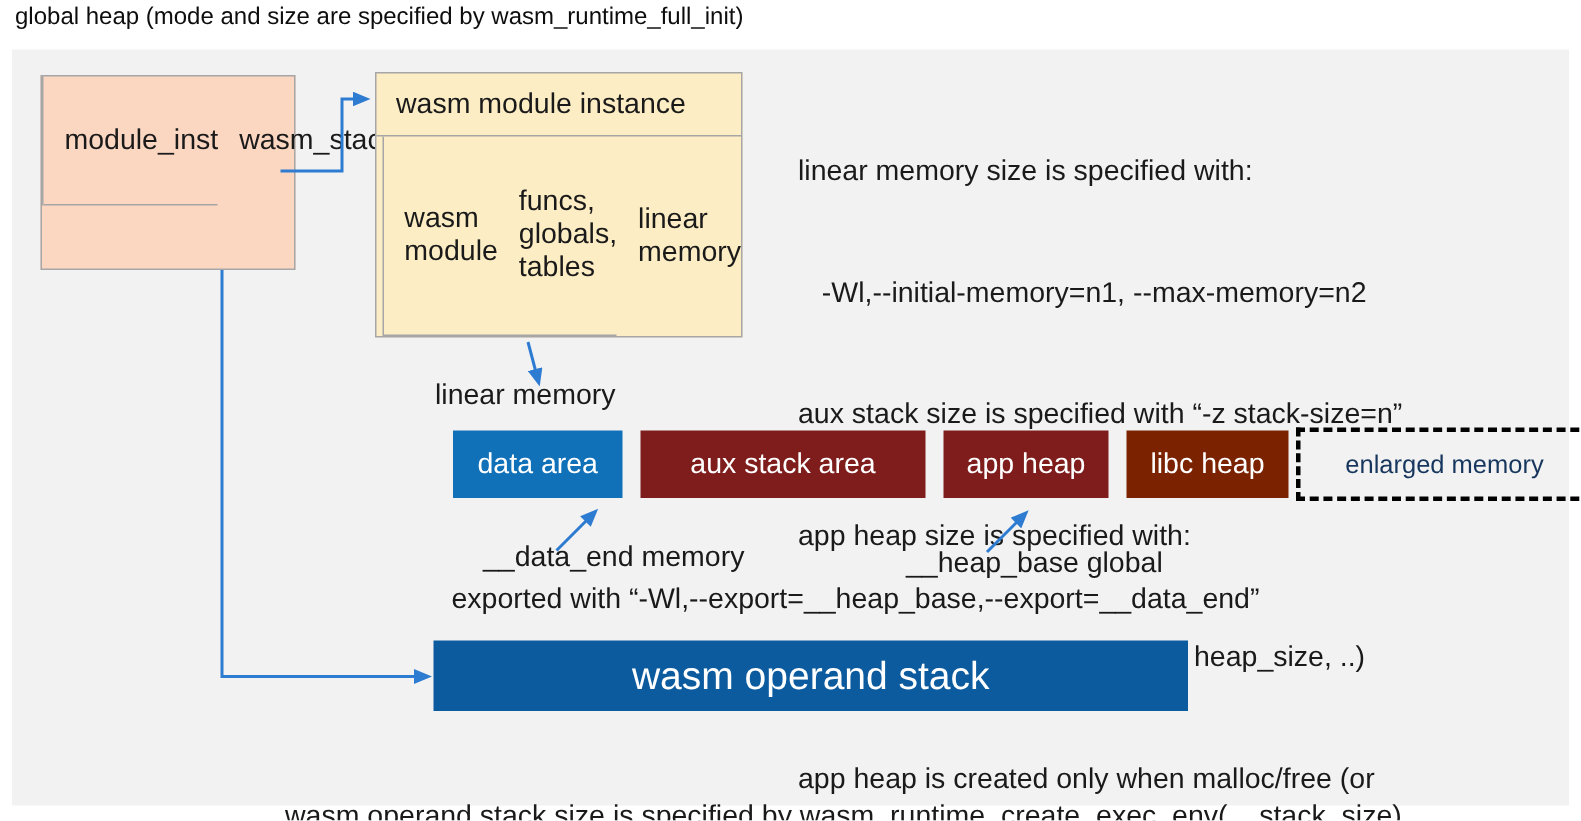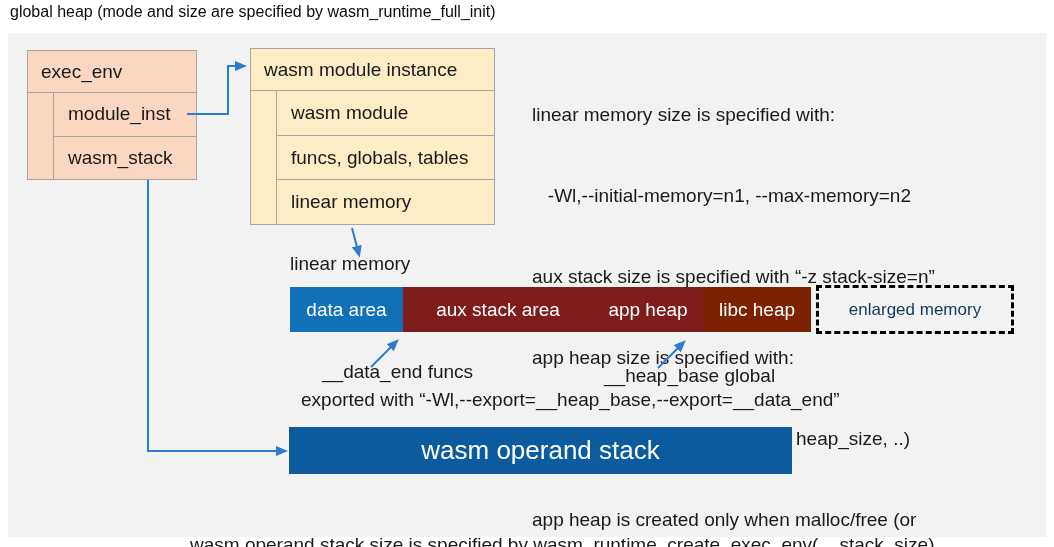--- a/index.html
+++ b/index.html
@@ -10,33 +10,33 @@
   .panel{left:8px;top:33px;width:1038px;height:504px;background:#f2f2f2;}
 
   
   .structbox{box-sizing:border-box;border:1px solid #a6a6a6;font-size:19px;}
   .exec{left:27px;top:50px;width:170px;height:130px;background:#fbd7c2;}
   .inst{left:250px;top:48px;width:245px;height:177px;background:#fdedc4;}
   .structbox .hdr{box-sizing:border-box;height:42px;display:flex;align-items:center;
                   padding-left:13px;border-bottom:1px solid #a6a6a6;}
   .structbox .body{display:flex;height:calc(100% - 42px);}
   .structbox .indent{width:25px;border-right:1px solid #a6a6a6;}
-  .structbox .rows{flex:1;display:flex;flex-direction:column;}
+  .structbox .rows{flex:1;display:flex;flex-direction:row;}
   .structbox .row{flex:1;display:flex;align-items:center;padding-left:14px;
                   border-bottom:1px solid #a6a6a6;}
   .structbox .row:last-child{border-bottom:none;}
 
   
   .notes{left:532px;top:47px;font-size:19px;line-height:27px;white-space:pre;}
 
   
   .lm-label{left:290px;top:253px;font-size:19px;}
   .membar{left:290px;top:287px;height:45px;display:flex;align-items:center;}
   .seg{height:45px;display:flex;align-items:center;justify-content:center;
-       color:#ffffff;font-size:19px;white-space:nowrap;}
+       color:#ffffff;font-size:19px;white-space:nowrap;margin-left:12px;}
   .seg-data{width:113px;background:#1070b8;}
   .seg-aux{width:190px;background:#7f1d1d;}
   .seg-app{width:110px;background:#7f1d1d;}
   .seg-libc{width:108px;background:#7b2300;}
   .enlarged{box-sizing:border-box;margin-left:5px;width:198px;height:49px;
             border:3px dashed #000;display:flex;align-items:center;justify-content:center;
             color:#17365d;font-size:17px;}
 
   .ann{font-size:19px;white-space:nowrap;}
   .ann-dataend{left:322px;top:361px;}
@@ -55,21 +55,20 @@
 </head>
 <body>
 
 <div class="stage">
 
   <div class="abs title">global heap (mode and size are specified by wasm_runtime_full_init)</div>
 
   <div class="abs panel"></div>
 
   <div class="abs structbox exec">
-    <div class="hdr">exec_env</div>
     <div class="body">
       <div class="indent"></div>
       <div class="rows">
         <div class="row">module_inst</div>
         <div class="row">wasm_stack</div>
       </div>
     </div>
   </div>
 
   <div class="abs structbox inst">
@@ -96,21 +95,21 @@
 
   <div class="abs lm-label">linear memory</div>
   <div class="abs membar">
     <div class="seg seg-data">data area</div>
     <div class="seg seg-aux">aux stack area</div>
     <div class="seg seg-app">app heap</div>
     <div class="seg seg-libc">libc heap</div>
     <div class="enlarged">enlarged memory</div>
   </div>
 
-  <div class="abs ann ann-dataend">__data_end funcs</div>
+  <div class="abs ann ann-dataend">__data_end memory</div>
   <div class="abs ann ann-heapbase">__heap_base global</div>
   <div class="abs ann ann-exported">exported with “-Wl,--export=__heap_base,--export=__data_end”</div>
 
   <div class="abs opstack">wasm operand stack</div>
 
   <div class="abs footer">
     <div>wasm operand stack size is specified by wasm_runtime_create_exec_env(.., stack_size)</div>
     
   </div>
 

